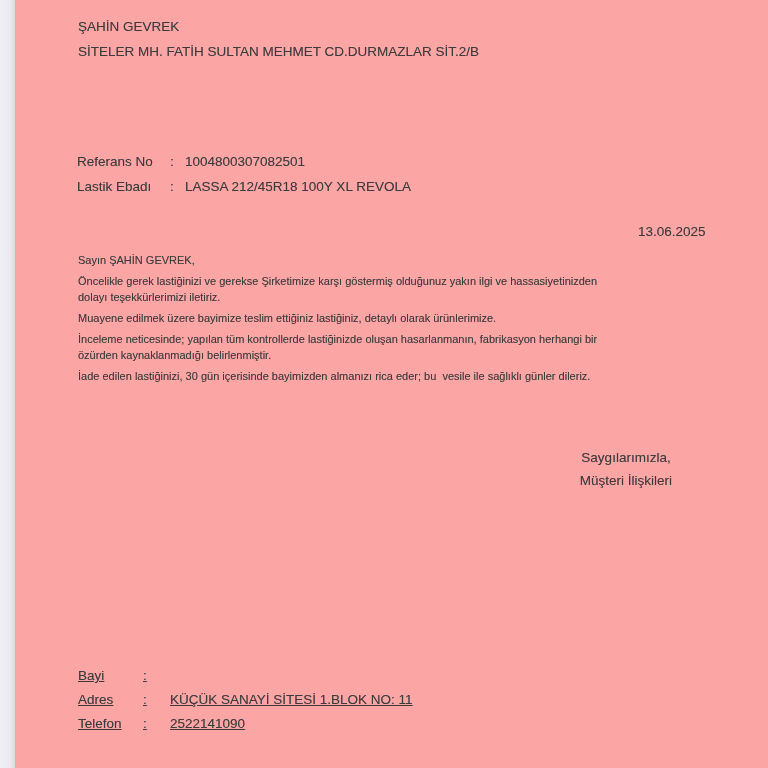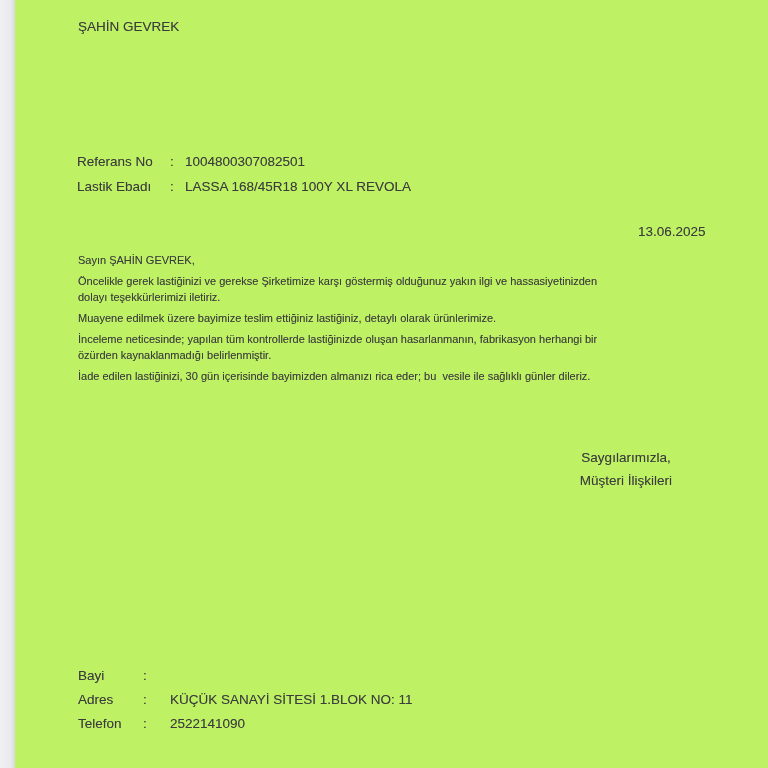--- a/index.html
+++ b/index.html
@@ -1,20 +1,20 @@
 <!DOCTYPE html>
 <html><head>
 <meta charset="utf-8">
 <style>
   html, body { margin: 0; padding: 0; background: #ffffff; }
   .page {
     position: relative;
     width: 768px;
     height: 768px;
-    background: #bef264;
+    background: #fca5a5;
     overflow: hidden;
     font-family: "Liberation Sans", "DejaVu Sans", sans-serif;
     color: #3c3c3e;
     text-shadow: 0 0 0.5px rgba(40,40,40,0.35);
   }
   .scan-edge {
     position: absolute;
     left: 0; top: 0; bottom: 0;
     width: 15px;
     background: linear-gradient(to right, #f1f1f4 0%, #e9eaee 70%, #d8dade 100%);
@@ -30,44 +30,45 @@
   .letter-date { position: absolute; left: 638px; top: 224px; font-size: 13.5px; line-height: 16px; }
 
   .body-block { position: absolute; left: 78px; top: 252px; width: 676px; font-size: 11px; line-height: 16px; }
   .body-block p { margin: 0 0 5px 0; white-space: pre-wrap; }
 
   .closing { position: absolute; left: 555px; top: 450px; width: 142px; text-align: center; font-size: 13.5px; }
   .closing .closing-line { line-height: 16px; }
   .closing .c1 { margin-bottom: 7px; }
 
   .dealer-block { position: absolute; left: 78px; top: 668px; font-size: 13.5px; }
-  .dealer-block .kv-row { grid-template-columns: 65px 27px 1fr; margin-bottom: 8px; width: 560px; }
+  .dealer-block .kv-row { grid-template-columns: 65px 27px 1fr; margin-bottom: 8px; width: 560px; text-decoration: underline; }
 </style>
 </head>
 <body>
 
 <div class="page">
   <div class="scan-edge"></div>
 
   <div class="recipient">
     <div class="recipient-name">ŞAHİN GEVREK</div>
     <div class="recipient-address">
+      <div>SİTELER MH. FATİH SULTAN MEHMET CD.DURMAZLAR SİT.2/B</div>
     </div>
   </div>
 
   <div class="ref-block">
     <div class="kv-row">
       <span>Referans No</span>
       <span>:</span>
       <span>1004800307082501</span>
     </div>
     <div class="kv-row">
       <span>Lastik Ebadı</span>
       <span>:</span>
-      <span>LASSA 168/45R18 100Y XL REVOLA</span>
+      <span>LASSA 212/45R18 100Y XL REVOLA</span>
     </div>
   </div>
 
   <div class="letter-date">13.06.2025</div>
 
   <div class="body-block">
     <p class="salutation">Sayın ŞAHİN GEVREK,</p>
     <p>Öncelikle gerek lastiğinizi ve gerekse Şirketimize karşı göstermiş olduğunuz yakın ilgi ve hassasiyetinizden
 dolayı teşekkürlerimizi iletiriz.</p>
     <p>Muayene edilmek üzere bayimize teslim ettiğiniz lastiğiniz, detaylı olarak ürünlerimize.</p>

